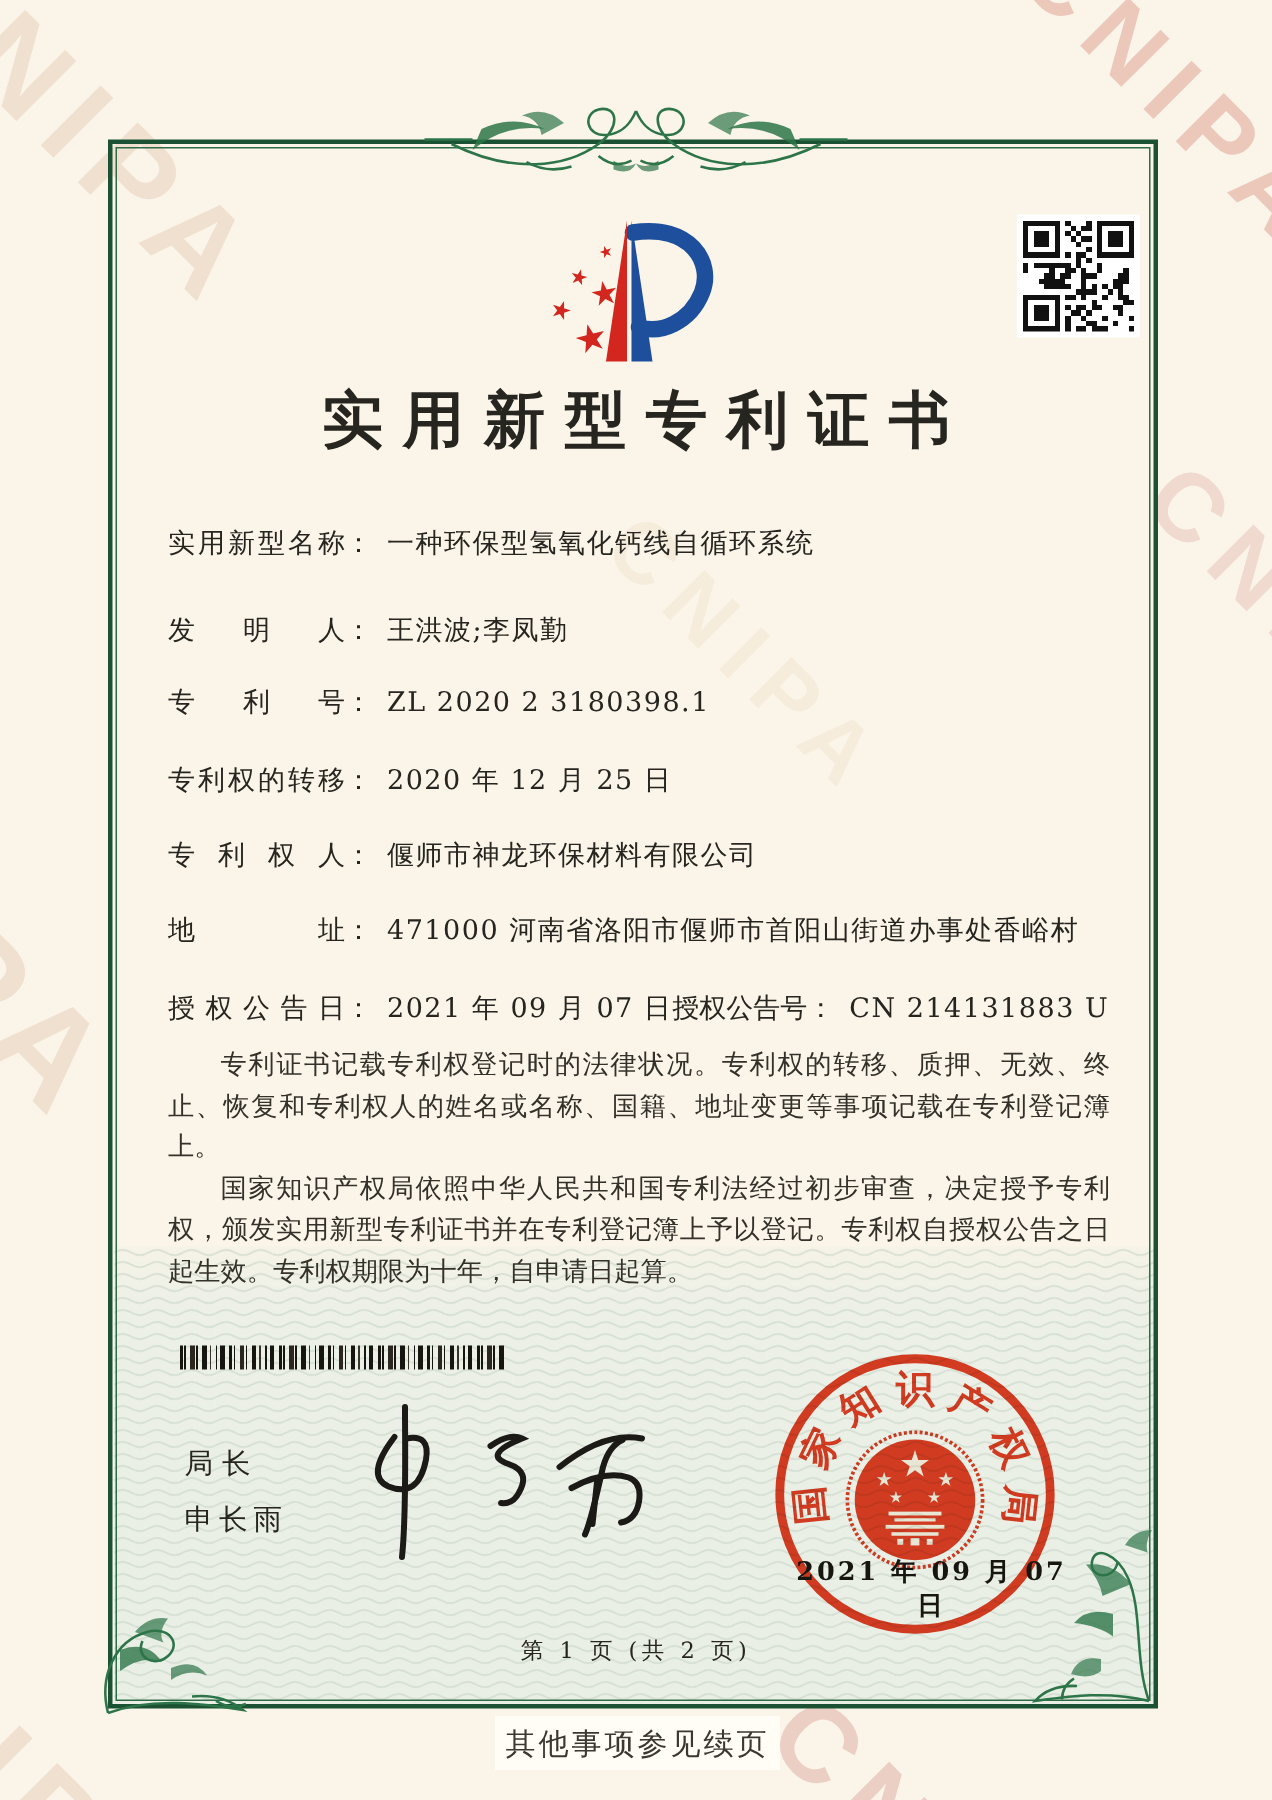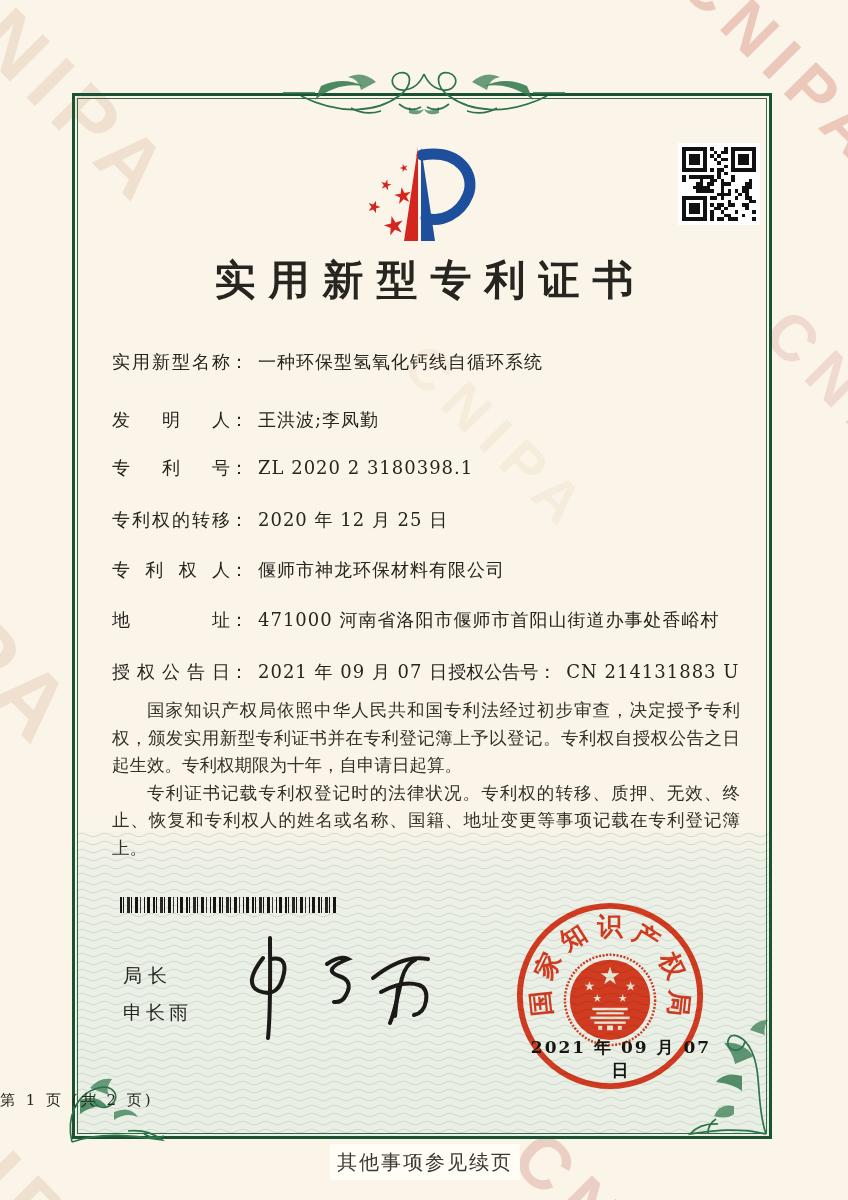--- a/index.html
+++ b/index.html
@@ -70,21 +70,21 @@
   }
   .sig-title{position:absolute; left:123px; top:963px; font-size:19px; letter-spacing:6px; z-index:5;}
   .sig-name{position:absolute; left:123px; top:1000px; font-size:19px; letter-spacing:4px; z-index:5;}
   .signature{position:absolute; left:215px; top:930px; z-index:6;}
   .seal{position:absolute; left:512px; top:898px; z-index:7; mix-blend-mode:multiply; opacity:.95;}
   .seal-date{
     position:absolute; left:521px; top:1036px; width:200px; z-index:8;
     font-size:17px; letter-spacing:2px; color:#17150f; text-align:center; font-weight:bold;
   }
   .page-no{
-    position:absolute; left:0; right:0; top:1091px; text-align:left;
+    position:absolute; left:0; right:0; top:1091px; text-align:center;
     font-size:15px; letter-spacing:3px; z-index:5;
   }
   .footer-note{
     position:absolute; left:330px; top:1144px; width:190px; height:36px;
     background:#fffdf6; z-index:6; text-align:center; line-height:36px;
     font-size:20px; letter-spacing:2px; color:#3a382f;
   }
   .ornament{position:absolute; z-index:4;}
 </style>
 </head>
@@ -395,22 +395,22 @@
     </div>
     <div class="frow" style="top:258px;">
       <span class="flabel">地址</span><span class="fcolon">：</span><span class="fvalue">471000 河南省洛阳市偃师市首阳山街道办事处香峪村</span>
     </div>
     <div class="frow" style="top:310px;">
       <span class="flabel">授权公告日</span><span class="fcolon">：</span><span class="fvalue">2021 年 09 月 07 日</span><span class="frow2-pair"><span>授权公告号</span><span class="fcolon">：</span><span class="fvalue">CN 214131883 U</span></span>
     </div>
   </div>
 
   <div class="body-text">
+    <p>专利证书记载专利权登记时的法律状况。专利权的转移、质押、无效、终止、恢复和专利权人的姓名或名称、国籍、地址变更等事项记载在专利登记簿上。</p>
     <p>国家知识产权局依照中华人民共和国专利法经过初步审查，决定授予专利权，颁发实用新型专利证书并在专利登记簿上予以登记。专利权自授权公告之日起生效。专利权期限为十年，自申请日起算。</p>
-    <p>专利证书记载专利权登记时的法律状况。专利权的转移、质押、无效、终止、恢复和专利权人的姓名或名称、国籍、地址变更等事项记载在专利登记簿上。</p>
   </div>
 
   <div class="barcode"></div>
 
   <div class="sig-title">局长</div>
   <div class="sig-name">申长雨</div>
 
   <svg class="signature" width="250" height="120" viewBox="0 0 250 120">
     <g fill="none" stroke="#1c1a16" stroke-width="4" stroke-linecap="round">
       <path d="M48,28 q-20,26 -4,33 q20,8 25,-18 q3,-17 -13,-14"></path>

